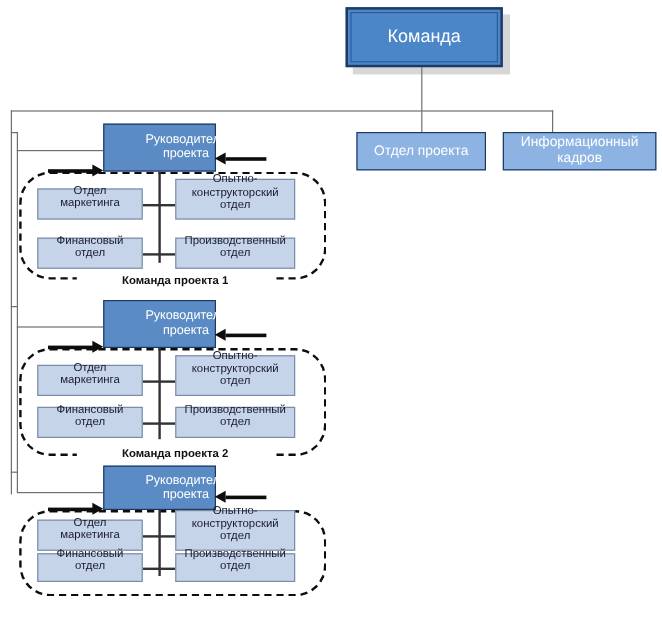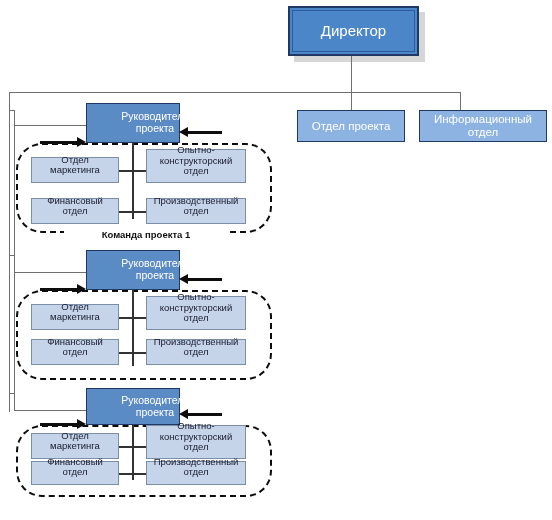--- a/index.html
+++ b/index.html
@@ -137,38 +137,38 @@
     background: #0d0d0d;
   }
 </style>
 </head>
 <body>
 
 <div id="chart">
 
   <div class="box box-director" style="left:288px; top:6px; width:131px; height:50px;">
     <span class="inner-rule"></span>
-    <span>Директор</span>
+    <span>Команда</span>
   </div>
 
   <div class="line-v" style="left:351px; top:56px; height:36px;"></div>
 
   <div class="line-h" style="left:9px; top:92px; width:452px;"></div>
 
   <div class="line-v" style="left:351px; top:92px; height:18px;"></div>
 
   <div class="line-v" style="left:460px; top:92px; height:18px;"></div>
 
   <div class="box box-dept" style="left:297px; top:110px; width:108px; height:32px;">
     <span>Отдел проекта</span>
   </div>
 
   <div class="box box-dept" style="left:419px; top:110px; width:128px; height:32px;">
     <span>Информационный
-отдел</span>
+кадров</span>
   </div>
 
   <div class="line-v" style="left:9px; top:92px; height:320px;"></div>
   <div class="line-v" style="left:14px; top:110px; height:300px;"></div>
 
   <div class="line-h" style="left:14px; top:125px; width:72px;"></div>
   <div class="line-h" style="left:14px; top:272px; width:72px;"></div>
   <div class="line-h" style="left:14px; top:410px; width:72px;"></div>
 
   <div class="line-h" style="left:9px; top:110px; width:6px;"></div>
@@ -238,20 +238,21 @@
   </div>
   <div class="box box-sub lift1" style="left:31px; top:339px; width:88px; height:26px;">
     <span class="sub-label">Финансовый
 отдел</span>
   </div>
   <div class="box box-sub lift1" style="left:146px; top:339px; width:100px; height:26px;">
     <span class="sub-label">Производственный
 отдел</span>
   </div>
 
+  <div class="team-caption" style="left:64px; top:373px; width:160px;">Команда проекта 2</div>
 
   <div class="team-border" style="left:16px; top:425px; width:256px; height:72px;"></div>
 
   <div class="box box-manager" style="left:86px; top:388px; width:94px; height:37px;">
     <span>Руководитель
 проекта</span>
   </div>
 
   <div class="arrow-stem" style="left:40px; top:423px; width:40px;"></div>
   <div class="arrow arrow-right" style="left:77px; top:419px;"></div>

